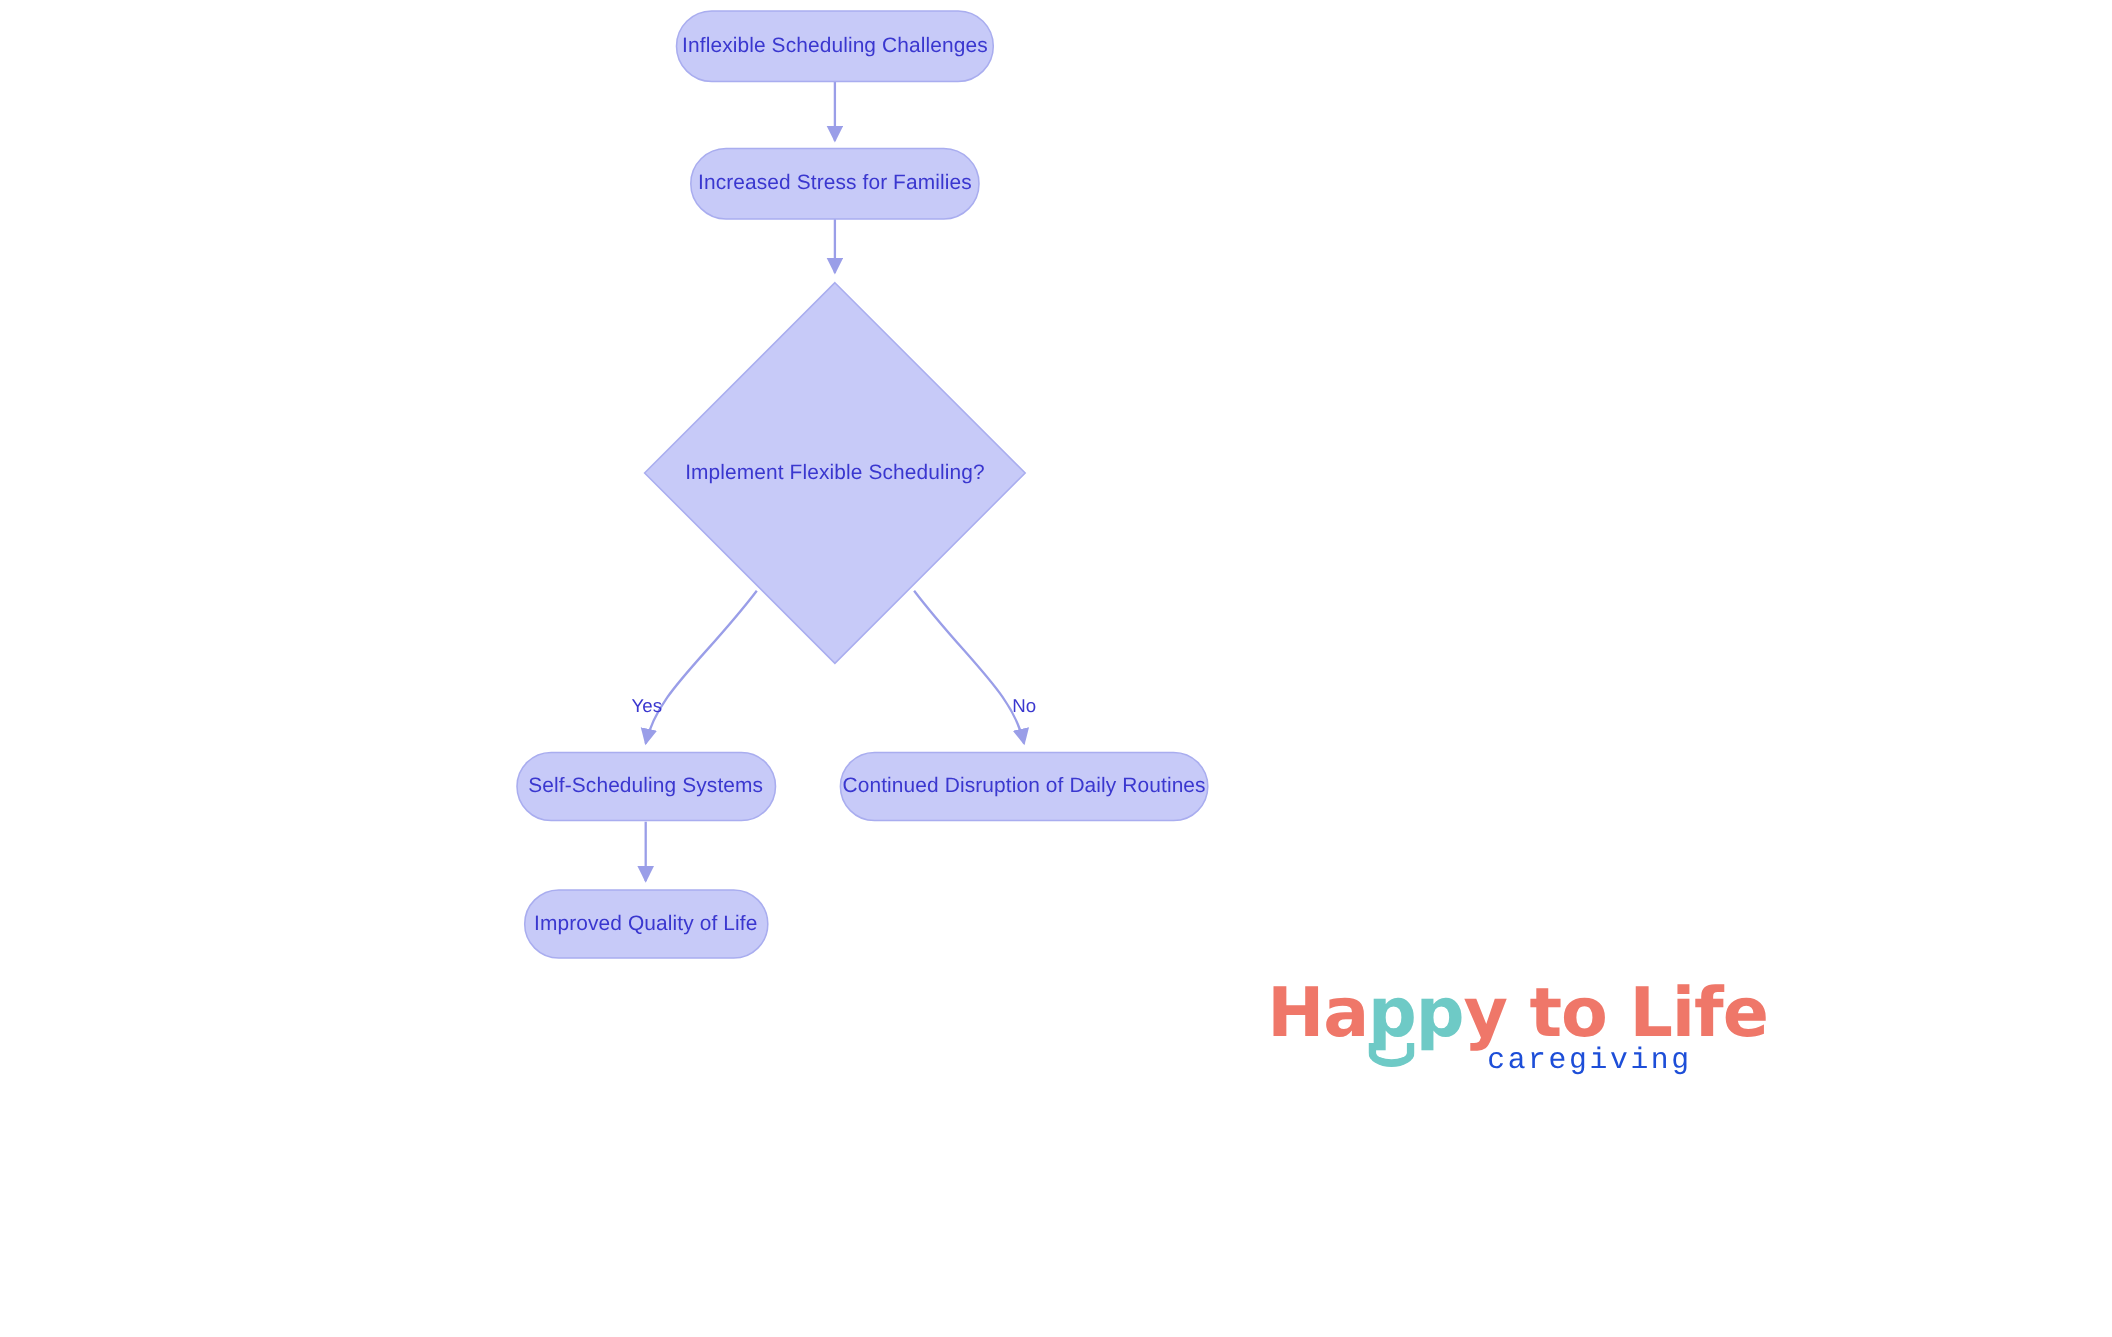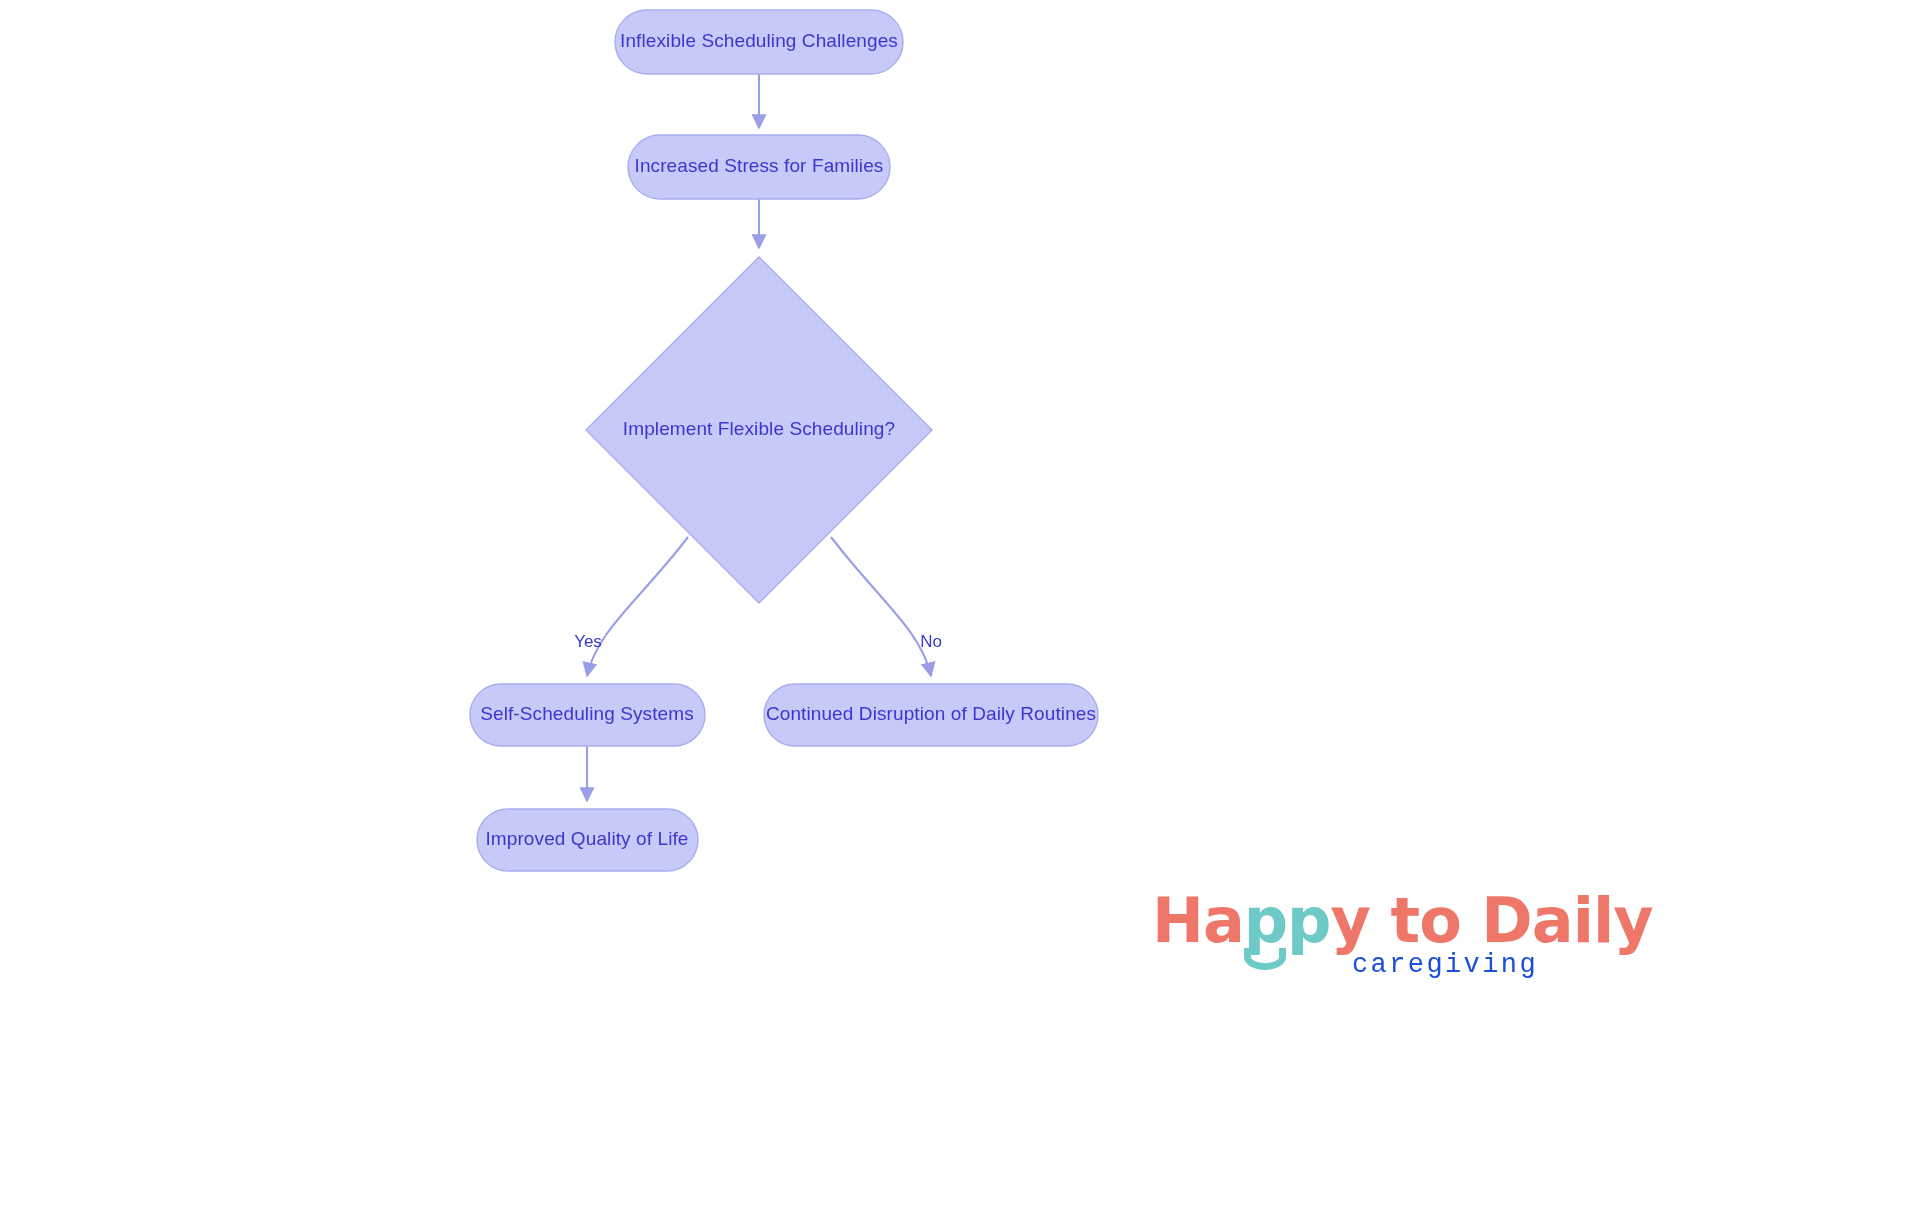--- a/index.html
+++ b/index.html
@@ -161,18 +161,18 @@
       </g>
     </g>
 
     <g>
       <text class="edge-label" x="588" y="643">Yes</text>
       <text class="edge-label" x="931" y="643">No</text>
     </g>
   </svg>
 
   <div id="logo">
-    <div id="logo-wordmark"><span>Ha</span><span class="teal">pp</span><span>y</span><span> to Daily</span></div>
+    <div id="logo-wordmark"><span>Ha</span><span class="teal">pp</span><span>y</span><span> to Life</span></div>
     <div id="logo-smile"></div>
     <div id="logo-tagline">caregiving</div>
   </div>
 
 </div>
 
 </body></html>

